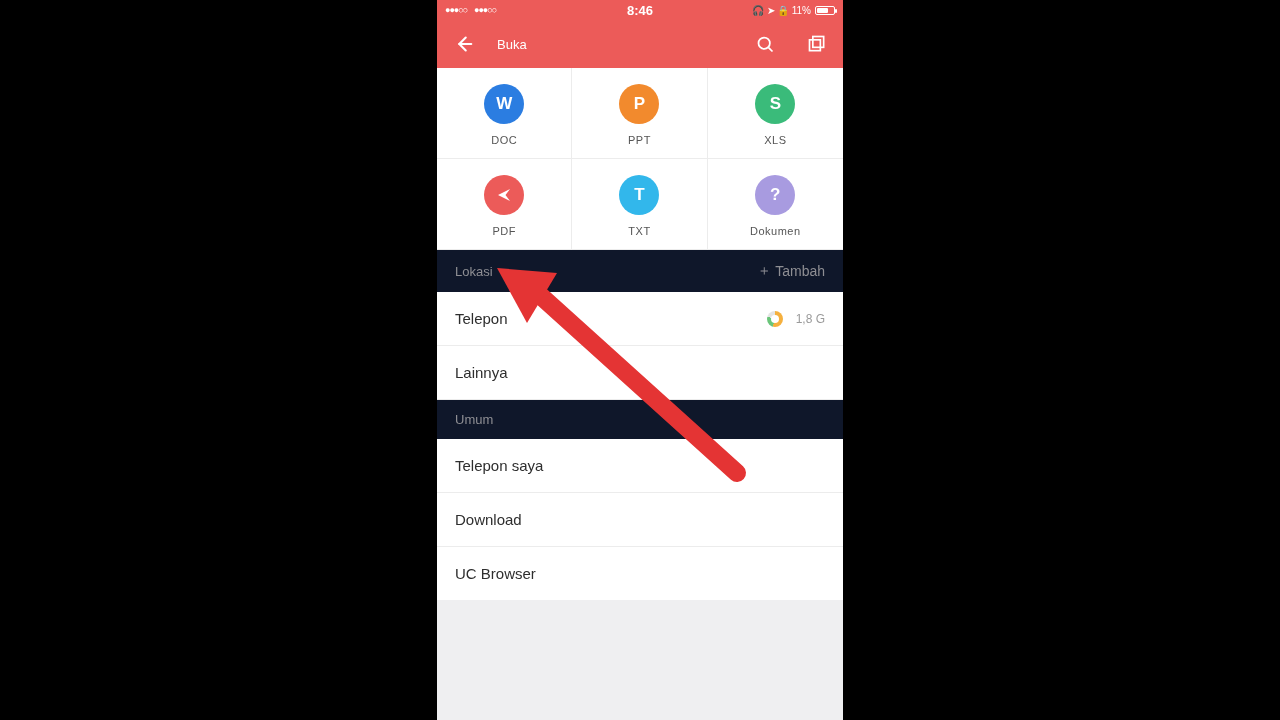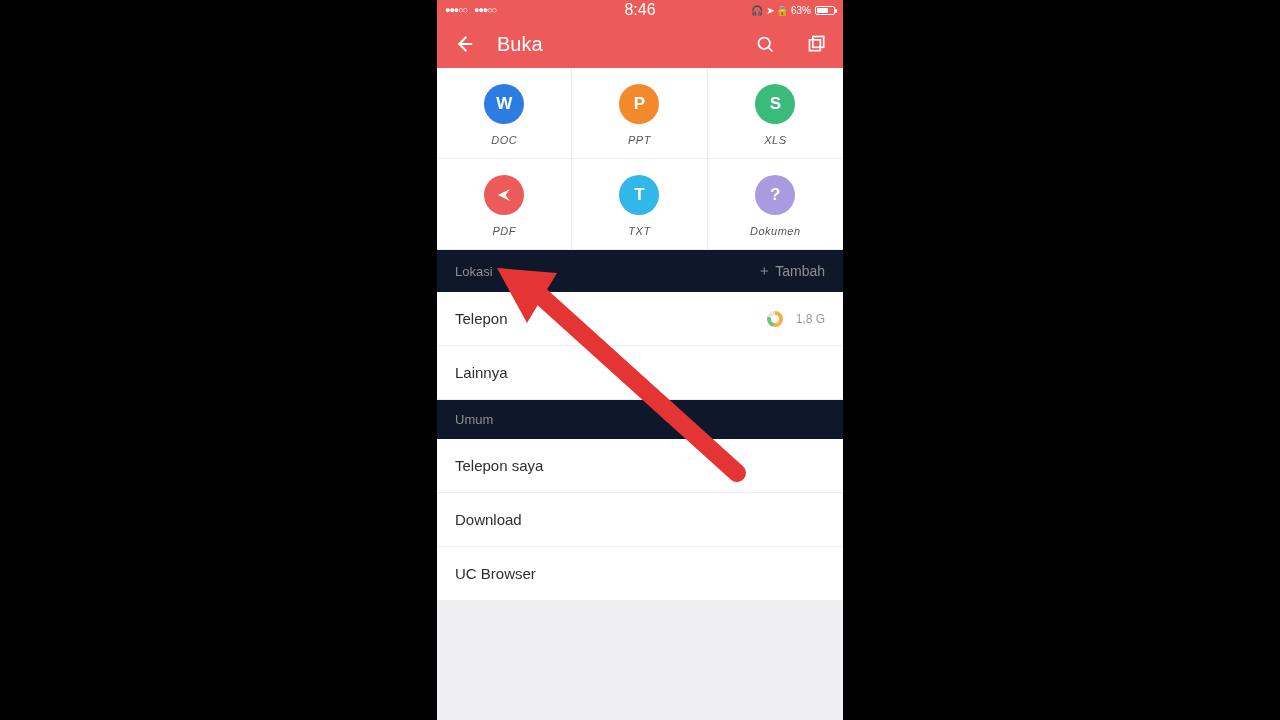--- a/index.html
+++ b/index.html
@@ -1,36 +1,36 @@
 <!DOCTYPE html>
 <html><head>
 <meta charset="utf-8">
 <style>
   * { margin:0; padding:0; box-sizing:border-box; font-family:-apple-system,Helvetica,Arial,sans-serif; }
   body { width:1280px; height:720px; background:#000; overflow:hidden; position:relative; }
   .phone { position:absolute; left:437px; top:0; width:406px; height:720px; background:#f0f0f0; display:flex; flex-direction:column; }
   .statusbar { height:20px; background:#ec5b59; color:#fff; display:flex; align-items:center; justify-content:space-between; padding:0 8px; font-size:10px; font-weight:500; }
   .sb-left,.sb-right { display:flex; gap:2px; align-items:center; }
   .dots { letter-spacing:-1px; font-size:9px; }
-  .sb-time { font-size:16px; font-weight:400; position:absolute; left:50%; transform:translateX(-50%); }
+  .sb-time { font-size:13px; font-weight:700; position:absolute; left:50%; transform:translateX(-50%); }
   .sb-right span { font-size:10px; }
   .batt { display:inline-block; width:20px; height:9px; border:1px solid #fff; border-radius:2px; position:relative; margin-left:2px; }
   .batt::after { content:""; position:absolute; right:-3px; top:2px; width:2px; height:4px; background:#fff; border-radius:1px; }
   .batt-fill { position:absolute; left:1px; top:1px; bottom:1px; width:63%; background:#fff; border-radius:1px; }
   .appbar { height:48px; background:#ec5b59; color:#fff; display:flex; align-items:center; padding:0 14px; gap:22px; }
-  .appbar .title { font-size:20px; font-weight:400; flex:1; }
+  .appbar .title { font-size:13px; font-weight:400; flex:1; }
   .icon-btn { width:24px; height:24px; display:flex; align-items:center; justify-content:center; cursor:pointer; }
   .content { flex:1; overflow:hidden; background:#efeff1; }
   .grid { display:grid; grid-template-columns:repeat(3,1fr); background:#fff; }
   .cell { border-right:1px solid #ececec; border-bottom:1px solid #ececec; display:flex; flex-direction:column; align-items:center; justify-content:center; padding:16px 0 12px; cursor:pointer; }
   .cell:nth-child(3n){ border-right:none; }
   .circle { width:40px; height:40px; border-radius:50%; display:flex; align-items:center; justify-content:center; color:#fff; font-size:17px; font-weight:600; margin-bottom:10px; }
   .c-blue{background:#2b7de1;} .c-orange{background:#f28a2d;} .c-green{background:#3abb7a;}
   .c-red{background:#ec5b59;} .c-sky{background:#32b7eb;} .c-lilac{background:#a89be0;}
-  .cell-label{ font-size:11px; color:#555; letter-spacing:0.5px;font-style:italic; }
+  .cell-label{ font-size:11px; color:#555; letter-spacing:0.5px; }
   .section-header { display:flex; justify-content:space-between; align-items:center; padding:12px 18px; font-size:13px; color:#8e8e93; background:#0f172a; }
   .add-btn { display:flex; align-items:center; gap:4px; cursor:pointer; color:#8e8e93; font-size:14px; }
   .row { background:#fff; padding:18px 18px; border-bottom:1px solid #ececec; display:flex; justify-content:space-between; align-items:center; font-size:15px; color:#2e2e2e; cursor:pointer; }
   .row-meta { display:flex; align-items:center; gap:13px; color:#9a9a9a; font-size:12px; }
   .donut { width:16px; height:16px; border-radius:50%; background:conic-gradient(#f5b03e 0 55%, #6ac57a 55% 80%, #e4e4e4 80% 100%); position:relative; }
   .donut::after { content:""; position:absolute; inset:4px; background:#fff; border-radius:50%; }
   .arrow-annot { position:absolute; left:487px; top:263px; width:300px; height:230px; pointer-events:none; }
 </style>
 </head>
 <body>
@@ -39,21 +39,21 @@
 
   <div class="statusbar">
     <div class="sb-left">
       <span class="dots">●●●○○</span>&nbsp;<span class="dots">●●●○○</span>
     </div>
     <div class="sb-time">8:46</div>
     <div class="sb-right">
       <span>🎧</span>
       <span>➤</span>
       <span>🔒</span>
-      <span>63%</span>
+      <span>11%</span>
       <span class="batt">
           <span class="batt-fill"></span>
         </span>
     </div>
   </div>
 
   <div class="appbar">
     <div class="icon-btn">
       <svg width="22" height="22" viewBox="0 0 24 24" fill="none" stroke="#fff" stroke-width="2.3" stroke-linecap="round">
           <path d="M15 5l-7 7 7 7"></path>

